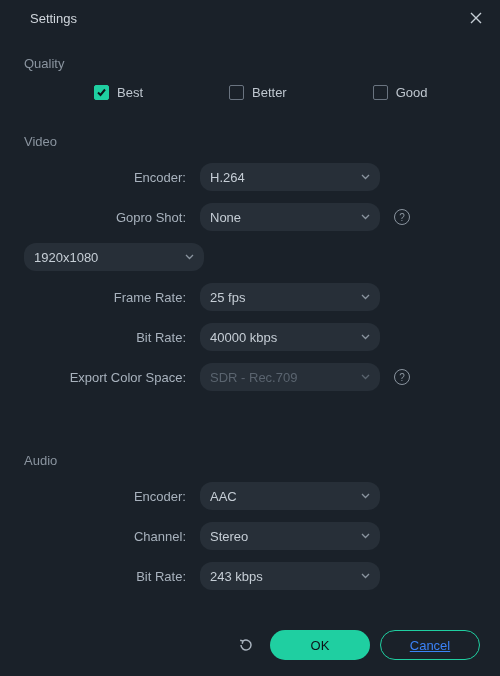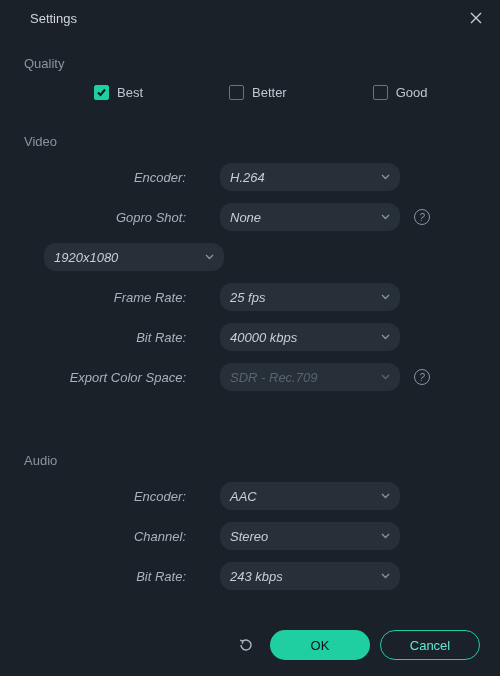--- a/index.html
+++ b/index.html
@@ -57,42 +57,40 @@
   background: #1fcfa1;
   border-color: #1fcfa1;
 }
 .checkbox-box.checked svg { display: block; }
 .checkbox-box svg { display: none; }
 .checkbox-label { color: #bfc7cf; }
 .form-row {
   display: flex;
   align-items: center;
   margin-bottom: 12px;
-  font-style: italic;
 }
 .form-label {
   width: 176px;
   text-align: right;
   padding-right: 14px;
   color: #a8b2bd;
   font-size: 13px;
 }
 .select {
   width: 180px;
   height: 28px;
   background: #272f38;
   border-radius: 12px;
   display: flex;
   align-items: center;
   justify-content: space-between;
   padding: 0 10px;
   color: #c6ced6;
   cursor: pointer;
   font-size: 13px;
-  margin-left: 20px;
 }
 .select.disabled { color: #5a646f; cursor: default; text-align: center; }
 .chevron {
   width: 10px; height: 10px;
   display: flex; align-items: center; justify-content: center;
 }
 .help-icon {
   margin-left: 14px;
   width: 16px; height: 16px;
   border: 1.2px solid #8a949f;
@@ -128,21 +126,22 @@
   font-size: 13px;
   cursor: pointer;
 }
 .btn-ok {
   background: #1fcfa1;
   color: #0d1318;
   font-weight: 500;
 }
 .btn-cancel {
   border: 1.2px solid #1fcfa1;
-  color: #5eead4;
+  color: #3b82f6;
+  text-decoration: underline;
 }
 .audio-spacer { height: 26px; }
 </style>
 </head>
 <body>
 
 <div class="titlebar">
   <span>Settings</span>
   <div class="close">
     <svg width="12" height="12" viewBox="0 0 12 12">

